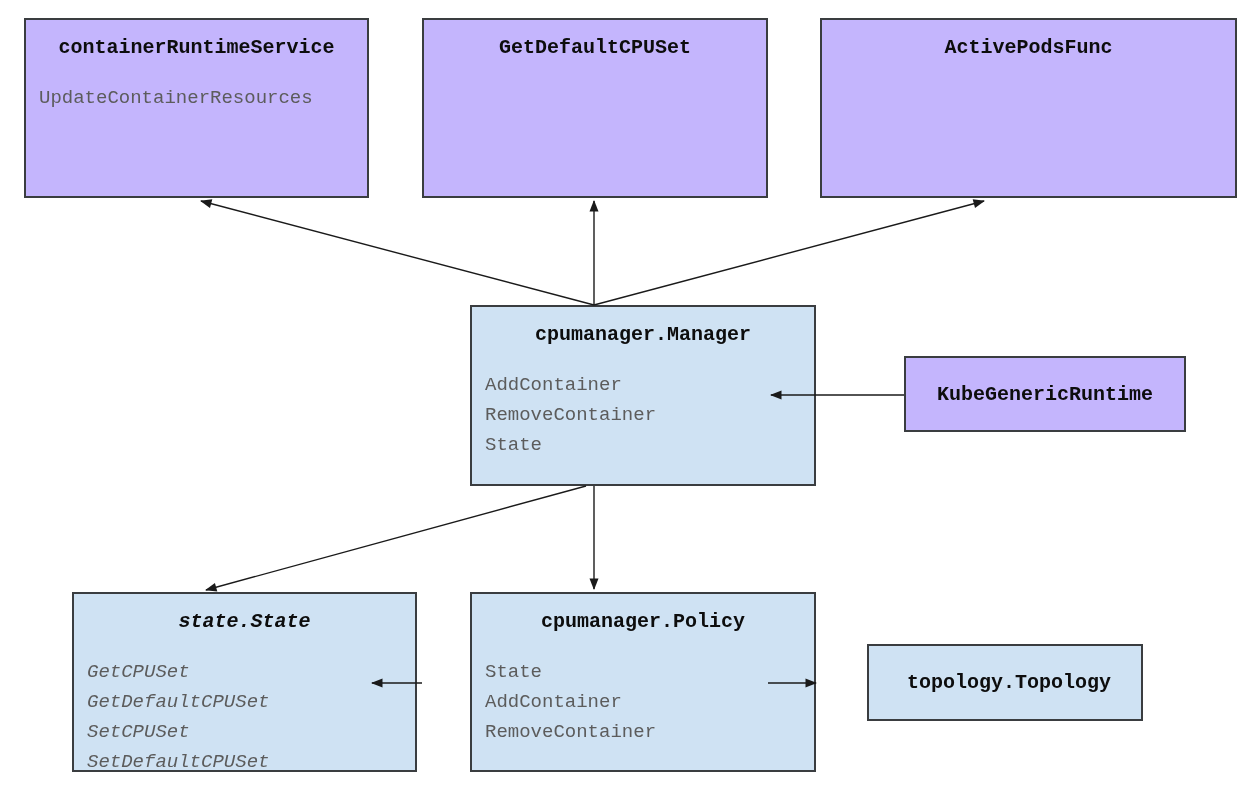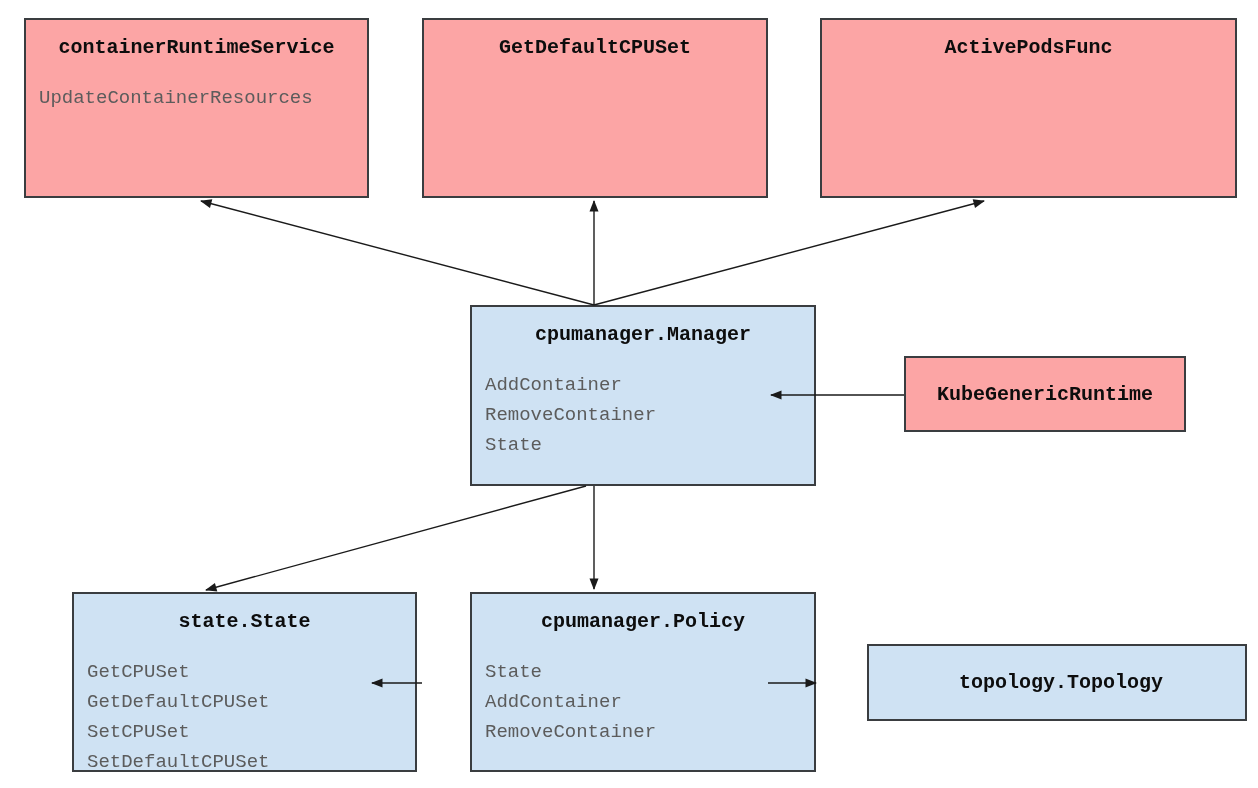--- a/index.html
+++ b/index.html
@@ -12,21 +12,21 @@
     width: 1258px;
     height: 788px;
     background: #ffffff;
     font-family: "Liberation Mono", "DejaVu Sans Mono", monospace;
     overflow: hidden;
   }
   .box {
     position: absolute;
     box-sizing: border-box;
     border: 2px solid #3a3d40;
-    background: #fca5a5;
+    background: #c4b5fd;
   }
   .box.blue {
     background: #cfe2f3;
     margin-left: 48px;
   }
   .box-title {
     text-align: center;
     font-weight: bold;
     font-size: 20px;
     color: #0d0d0d;
@@ -84,40 +84,40 @@
       <div>AddContainer</div>
       <div>RemoveContainer</div>
       <div>State</div>
     </div>
   </div>
 
   <div class="box vcenter" style="left:904px; top:356px; width:282px; height:76px;">
     <div class="box-title">KubeGenericRuntime</div>
   </div>
 
-  <div class="box blue" style="left:24px; top:592px; width:345px; height:180px;">
+  <div class="box blue" style="left:24px; top:592px; width:345px; height:180px;font-style:italic;">
     <div class="box-title">state.State</div>
     <div class="methods">
       <div>GetCPUSet</div>
       <div>GetDefaultCPUSet</div>
       <div>SetCPUSet</div>
       <div>SetDefaultCPUSet</div>
     </div>
   </div>
 
   <div class="box blue" style="left:422px; top:592px; width:346px; height:180px;">
     <div class="box-title">cpumanager.Policy</div>
     <div class="methods">
       <div>State</div>
       <div>AddContainer</div>
       <div>RemoveContainer</div>
     </div>
   </div>
 
-  <div class="box blue vcenter" style="left:819px; top:644px; width:380px; height:77px;padding-left:8px;">
+  <div class="box blue vcenter" style="left:819px; top:644px; width:276px; height:77px;padding-left:8px;">
     <div class="box-title">topology.Topology</div>
   </div>
 
   <svg class="edges-layer" width="1258" height="788" viewBox="0 0 1258 788">
     <defs>
       <marker id="arrow" markerUnits="userSpaceOnUse" markerWidth="13" markerHeight="11" refX="11" refY="5" orient="auto">
         <path d="M0.5,0.5 L12,5 L0.5,9.5 z" fill="#1a1a1a"></path>
       </marker>
     </defs>
     <line x1="594" y1="305" x2="201" y2="201" stroke="#1a1a1a" stroke-width="1.4" marker-end="url(#arrow)"></line>

